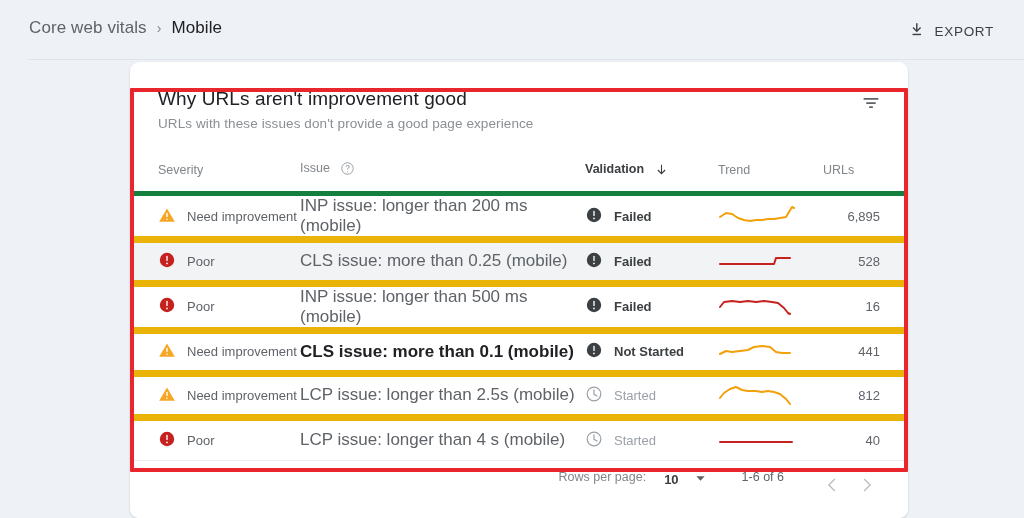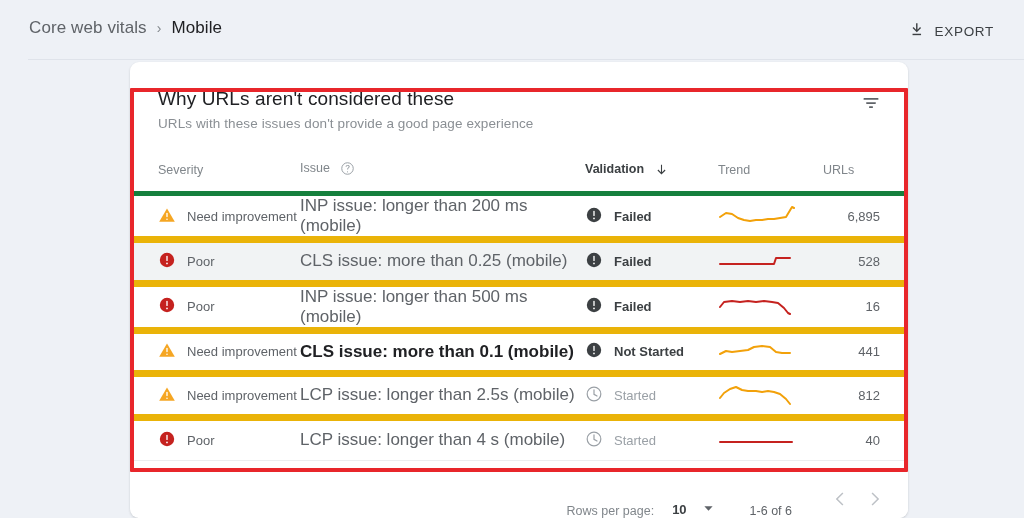--- a/index.html
+++ b/index.html
@@ -92,22 +92,22 @@
   .val-text { font-size: 13px; color: #3c4043; font-weight: 700; }
   .val-text.muted { color: #9aa0a6; font-weight: 400; }
   .urls-text { font-size: 13px; color: #5f6368; }
 
   .help-ico { display: inline-block; vertical-align: -4px; margin-left: 7px; }
   .sort-arrow { display: inline-block; vertical-align: -3px; margin-left: 7px; }
 
   
   .card-foot {
     position: absolute; left: 0; bottom: 0; width: 778px; height: 48px;
-    display: flex; align-items: flex-end; justify-content: flex-end;
-    gap: 0; padding-right: 24px; background: #fff; margin-left: 8px;
+    display: flex; align-items: flex-start; justify-content: flex-end;
+    gap: 0; padding-right: 24px; background: #fff;
   }
   .rpp-label { font-size: 12.5px; color: #80868b; }
   .rpp-select {
     display: flex; align-items: center; gap: 16px; margin-left: 18px; cursor: pointer;
   }
   .rpp-value { font-size: 13px; color: #3c4043; font-weight: 700; }
   .range-text { font-size: 12.5px; color: #5f6368; margin-left: 36px; }
   .pager-btn {
     width: 34px; height: 34px; display: flex; align-items: center; justify-content: center;
     cursor: pointer;
@@ -140,21 +140,21 @@
           </svg>
       </span>
       <span class="export-label">EXPORT</span>
     </div>
     <div class="topbar-divider"></div>
   </div>
 
   <div class="card">
 
     <div class="card-head">
-      <div class="card-title">Why URLs aren't considered these</div>
+      <div class="card-title">Why URLs aren't improvement good</div>
       <div class="card-sub">URLs with these issues don't provide a good page experience</div>
       <div class="filter-btn">
         <span>
           <svg width="20" height="20" viewBox="0 0 24 24">
             <rect x="3" y="6" width="18" height="2.1" rx="1" fill="#5f6368"></rect>
             <rect x="6" y="11" width="12" height="2.1" rx="1" fill="#5f6368"></rect>
             <rect x="9.5" y="16" width="5" height="2.1" rx="1" fill="#5f6368"></rect>
           </svg>
         </span>
       </div>

